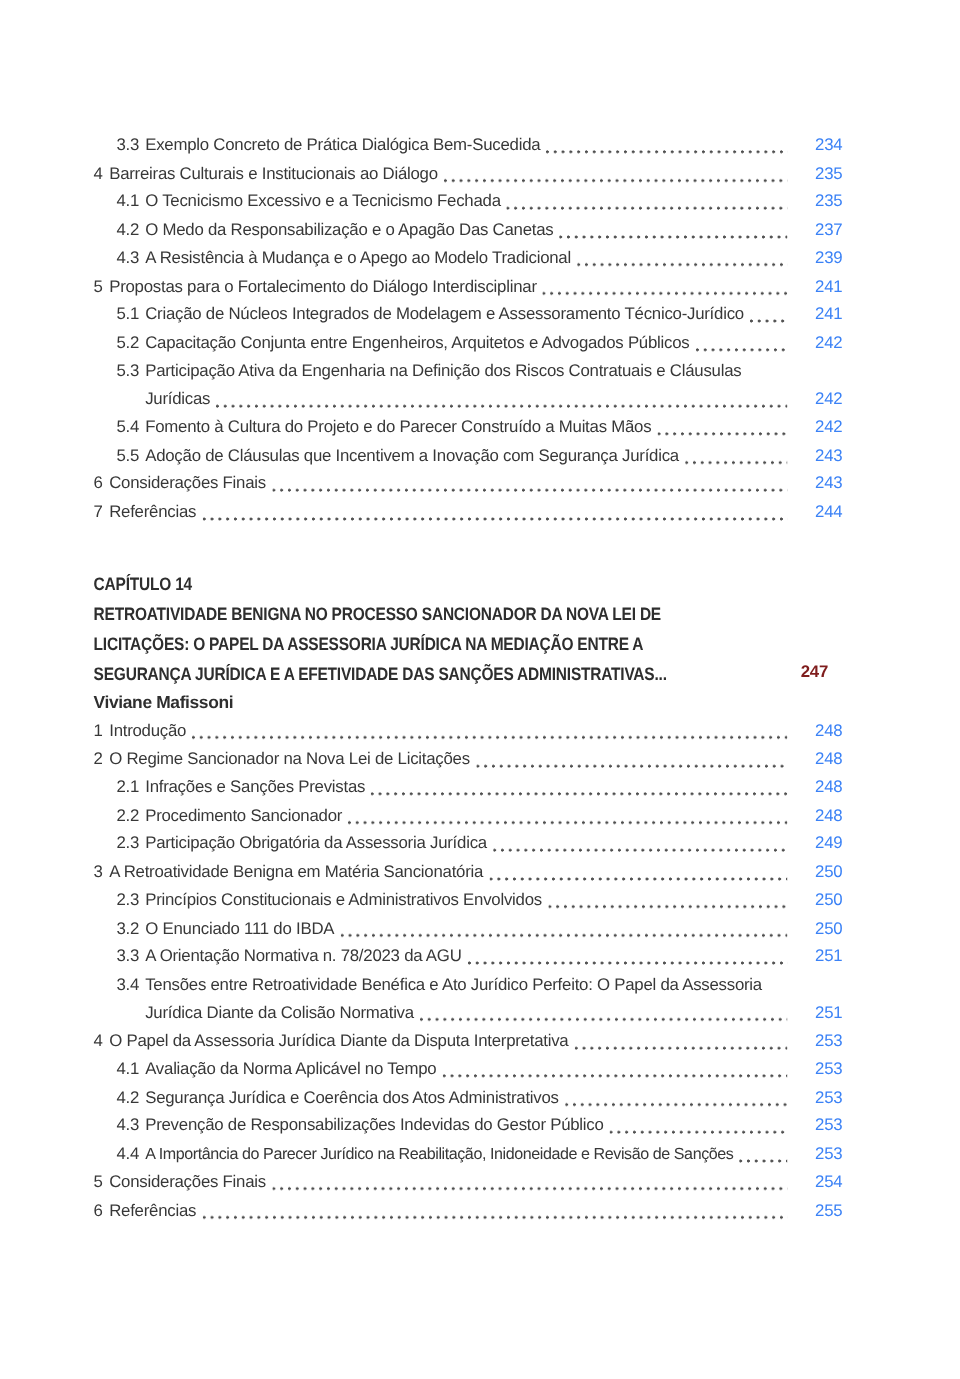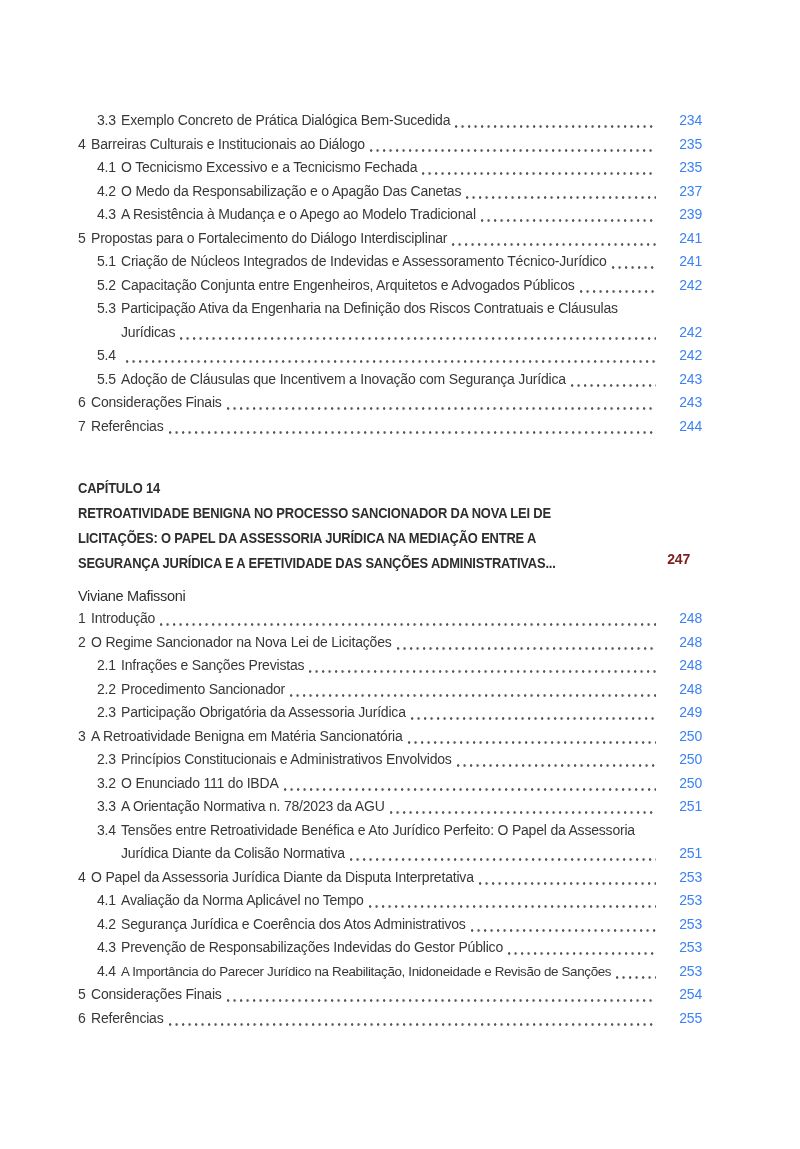--- a/index.html
+++ b/index.html
@@ -61,25 +61,26 @@
     position: absolute;
     right: 12px;
     bottom: 3px;
     font-size: 14px;
     font-weight: 700;
     letter-spacing: -0.2px;
     color: #7f1d1d;
     line-height: 25px;
   }
   .ch-author {
-    margin-top: 11px;
+    margin-top: 1px;
     line-height: 21px;
     font-size: 14.5px;
     letter-spacing: -0.3px;
     color: #2f2f2f;
+    font-weight: bold;
   }
   .toc-list-b { margin-top: 0; }
 </style>
 </head>
 <body>
 
 <div class="toc-page">
   <div class="toc-content">
 
     <div class="toc-list-a">
@@ -121,21 +122,21 @@
 
       <div class="toc-row lvl1">
         <span class="num">5</span>
         <span class="text">Propostas para o Fortalecimento do Diálogo Interdisciplinar</span>
         <span class="leader"></span>
         <span class="pg">241</span>
       </div>
 
       <div class="toc-row lvl2">
         <span class="num">5.1</span>
-        <span class="text">Criação de Núcleos Integrados de Indevidas e Assessoramento Técnico-Jurídico</span>
+        <span class="text">Criação de Núcleos Integrados de Modelagem e Assessoramento Técnico-Jurídico</span>
         <span class="leader"></span>
         <span class="pg">241</span>
       </div>
 
       <div class="toc-row lvl2">
         <span class="num">5.2</span>
         <span class="text">Capacitação Conjunta entre Engenheiros, Arquitetos e Advogados Públicos</span>
         <span class="leader"></span>
         <span class="pg">242</span>
       </div>
@@ -146,20 +147,21 @@
       </div>
 
       <div class="toc-row cont">
         <span class="text">Jurídicas</span>
         <span class="leader"></span>
         <span class="pg">242</span>
       </div>
 
       <div class="toc-row lvl2">
         <span class="num">5.4</span>
+        <span class="text">Fomento à Cultura do Projeto e do Parecer Construído a Muitas Mãos</span>
         <span class="leader"></span>
         <span class="pg">242</span>
       </div>
 
       <div class="toc-row lvl2">
         <span class="num">5.5</span>
         <span class="text">Adoção de Cláusulas que Incentivem a Inovação com Segurança Jurídica</span>
         <span class="leader"></span>
         <span class="pg">243</span>
       </div>

